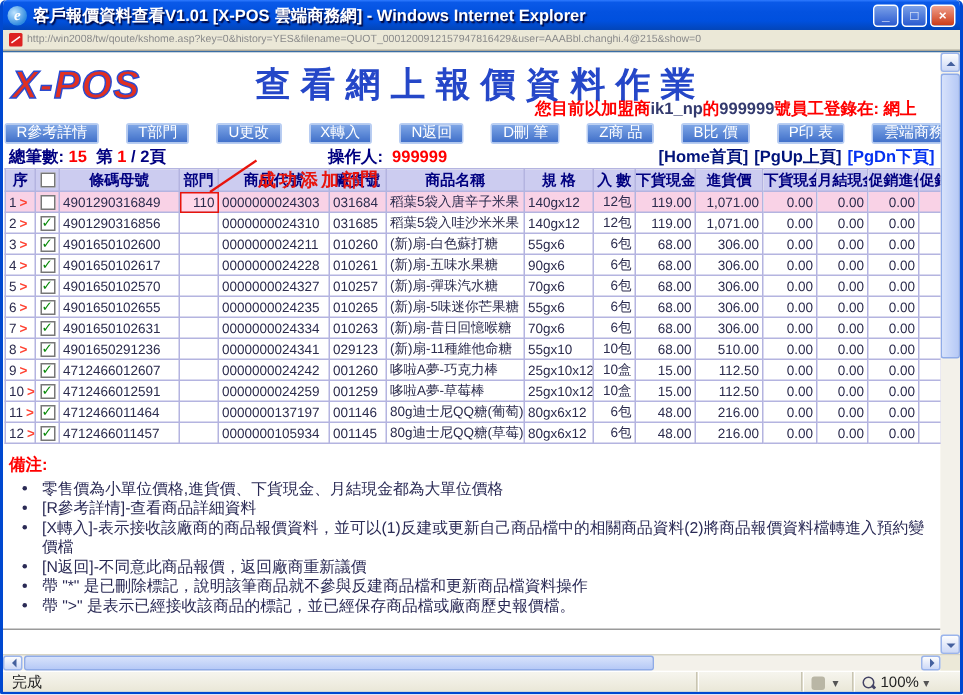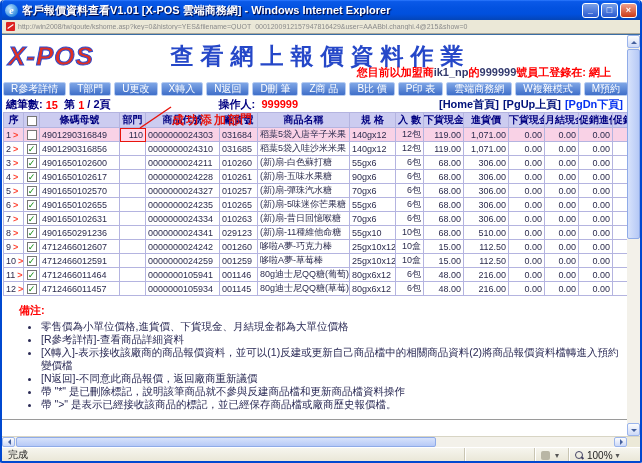--- a/index.html
+++ b/index.html
@@ -37,21 +37,21 @@
   
   .page-header { position:relative; height:46px; }
   .logo { position:absolute; left:6px; top:8px; font:bold italic 26px/26px "Liberation Sans", sans-serif;
     color:#e03022; -webkit-text-stroke:1px #2b4bd0; letter-spacing:1px; }
   .page-title { position:absolute; left:0; right:0; top:6px; text-align:center;
     font-family:"Liberation Serif", serif; font-weight:bold; font-size:23px; color:#2547c8; letter-spacing:7px;margin-left:12px; }
   .login-line { position:absolute; right:16px; bottom:1px; font-size:11px; font-weight:bold; color:#f00; white-space:nowrap; }
   .login-line .id { color:#333a6e; }
 
   
-  .toolbar { height:16px; display:flex; gap:3px; padding:0 1px; align-items:center; }
+  .toolbar { height:16px; display:flex; gap:18px; padding:0 1px; align-items:center; }
   .tb-btn { flex:0 0 auto; height:14px; padding:0 7px; border:1px solid #b8cdf2; border-radius:2px;
     background:linear-gradient(to bottom,#7fa6e6,#3f6fc9); color:#fff; font-size:10px; line-height:12px;
     white-space:nowrap; cursor:pointer; }
   .tb-btn.stub { width:12px; padding:0; }
 
   
   .info-row { height:15px; display:flex; align-items:center; font-size:11px; font-weight:bold;
     color:#000080; padding:0 4px; white-space:nowrap; }
   .red { color:#f00; }
   .op-group { margin-left:108px; }
@@ -73,21 +73,21 @@
   table.quote td { height:14px; font-size:9px; color:#2b2b4d; padding:0 2px; background:#fff; }
   tr.row-hl td { background:#f9d2e6; }
   td.r { text-align:right; }
   td.c { text-align:center; }
   .row-arrow { color:#f43; font-weight:bold; margin-left:2px; }
   .cb { display:inline-block; width:10px; height:10px; border:1px solid #777; background:#fff;
     font:bold 9px/9px "DejaVu Sans", sans-serif; color:#0a8a0a; text-align:center; vertical-align:middle; cursor:pointer; }
   td.dept-hl { background:#ffd8ea !important; outline:1.5px solid #e8140c; outline-offset:-1px;text-align:right; }
 
   
-  .notes { padding:4px 4px 0 4px;margin-left:13px; }
+  .notes { padding:4px 4px 0 4px; }
   .notes-label { color:#f00; font-weight:bold; font-size:11px; }
   .notes ul { margin:2px 0 0 22px; }
   .notes li { font-size:10.5px; color:#2a2a55; line-height:13px; }
   .divider { margin-top:8px; border-top:1px solid #9a9a9a; border-bottom:1px solid #fff; }
 
   
   .vscroll { width:13px; background:#f3f1ea; display:flex; flex-direction:column; }
   .sbtn { height:13px; background:linear-gradient(to bottom,#fdfdfd,#cdd9f7); border:1px solid #9ab4ec;
     border-radius:2px; position:relative; cursor:pointer; flex:0 0 auto; }
   .sbtn .tri { position:absolute; left:50%; top:50%; transform:translate(-50%,-50%);
@@ -400,21 +400,21 @@
               <td class="r">0.00</td>
               <td class="r">0.00</td>
               <td class="r">0.00</td>
               <td></td>
             </tr>
             <tr>
               <td>11<span class="row-arrow">&gt;</span></td>
               <td class="c"><span class="cb">✓</span></td>
               <td>4712466011464</td>
               <td class="c"></td>
-              <td>0000000105941</td>
+              <td>0000000137197</td>
               <td>001146</td>
               <td>80g迪士尼QQ糖(葡萄)</td>
               <td>80gx6x12</td>
               <td class="r">6包</td>
               <td class="r">48.00</td>
               <td class="r">216.00</td>
               <td class="r">0.00</td>
               <td class="r">0.00</td>
               <td class="r">0.00</td>
               <td></td>

